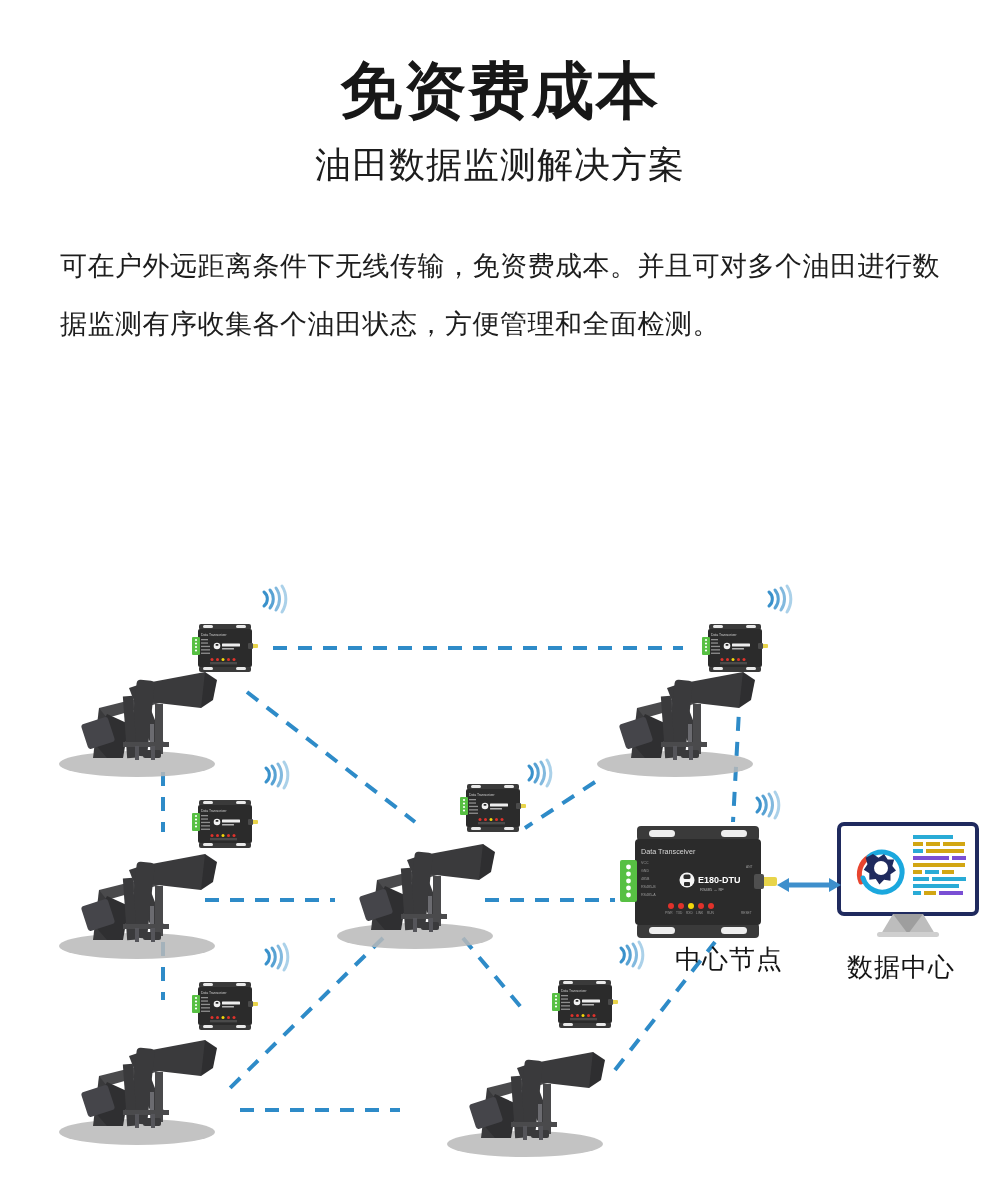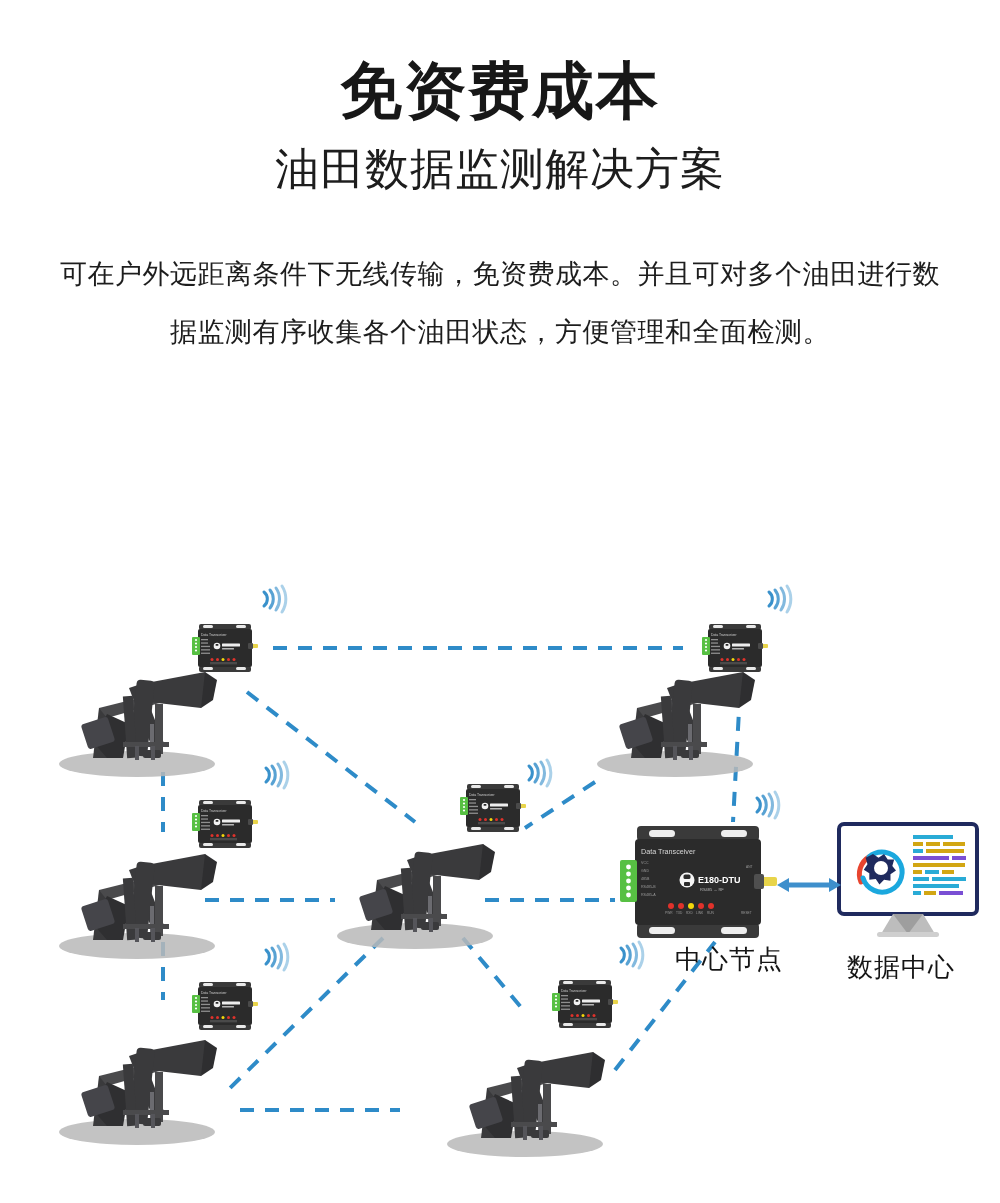--- a/index.html
+++ b/index.html
@@ -25,33 +25,33 @@
   }
   .title {
     font-size: 62px;
     font-weight: 700;
     line-height: 1.05;
     letter-spacing: 2px;
     color: #171717;
     margin: 0;
   }
   .subtitle {
-    font-size: 44px;
+    font-size: 36px;
     font-weight: 400;
     line-height: 1.1;
     color: #1d1d1d;
     margin: 22px 0 0 0;
     letter-spacing: 1px;
   }
   .paragraph {
     margin: 52px auto 0 auto;
     width: 880px;
     font-size: 27px;
     line-height: 58px;
-    text-align: center;
+    text-align: left;
     color: #1d1d1d;
     letter-spacing: 0.5px;
   }
 
   
   .diagram {
     position: absolute;
     left: 15px;
     top: 560px;
     width: 1000px;

